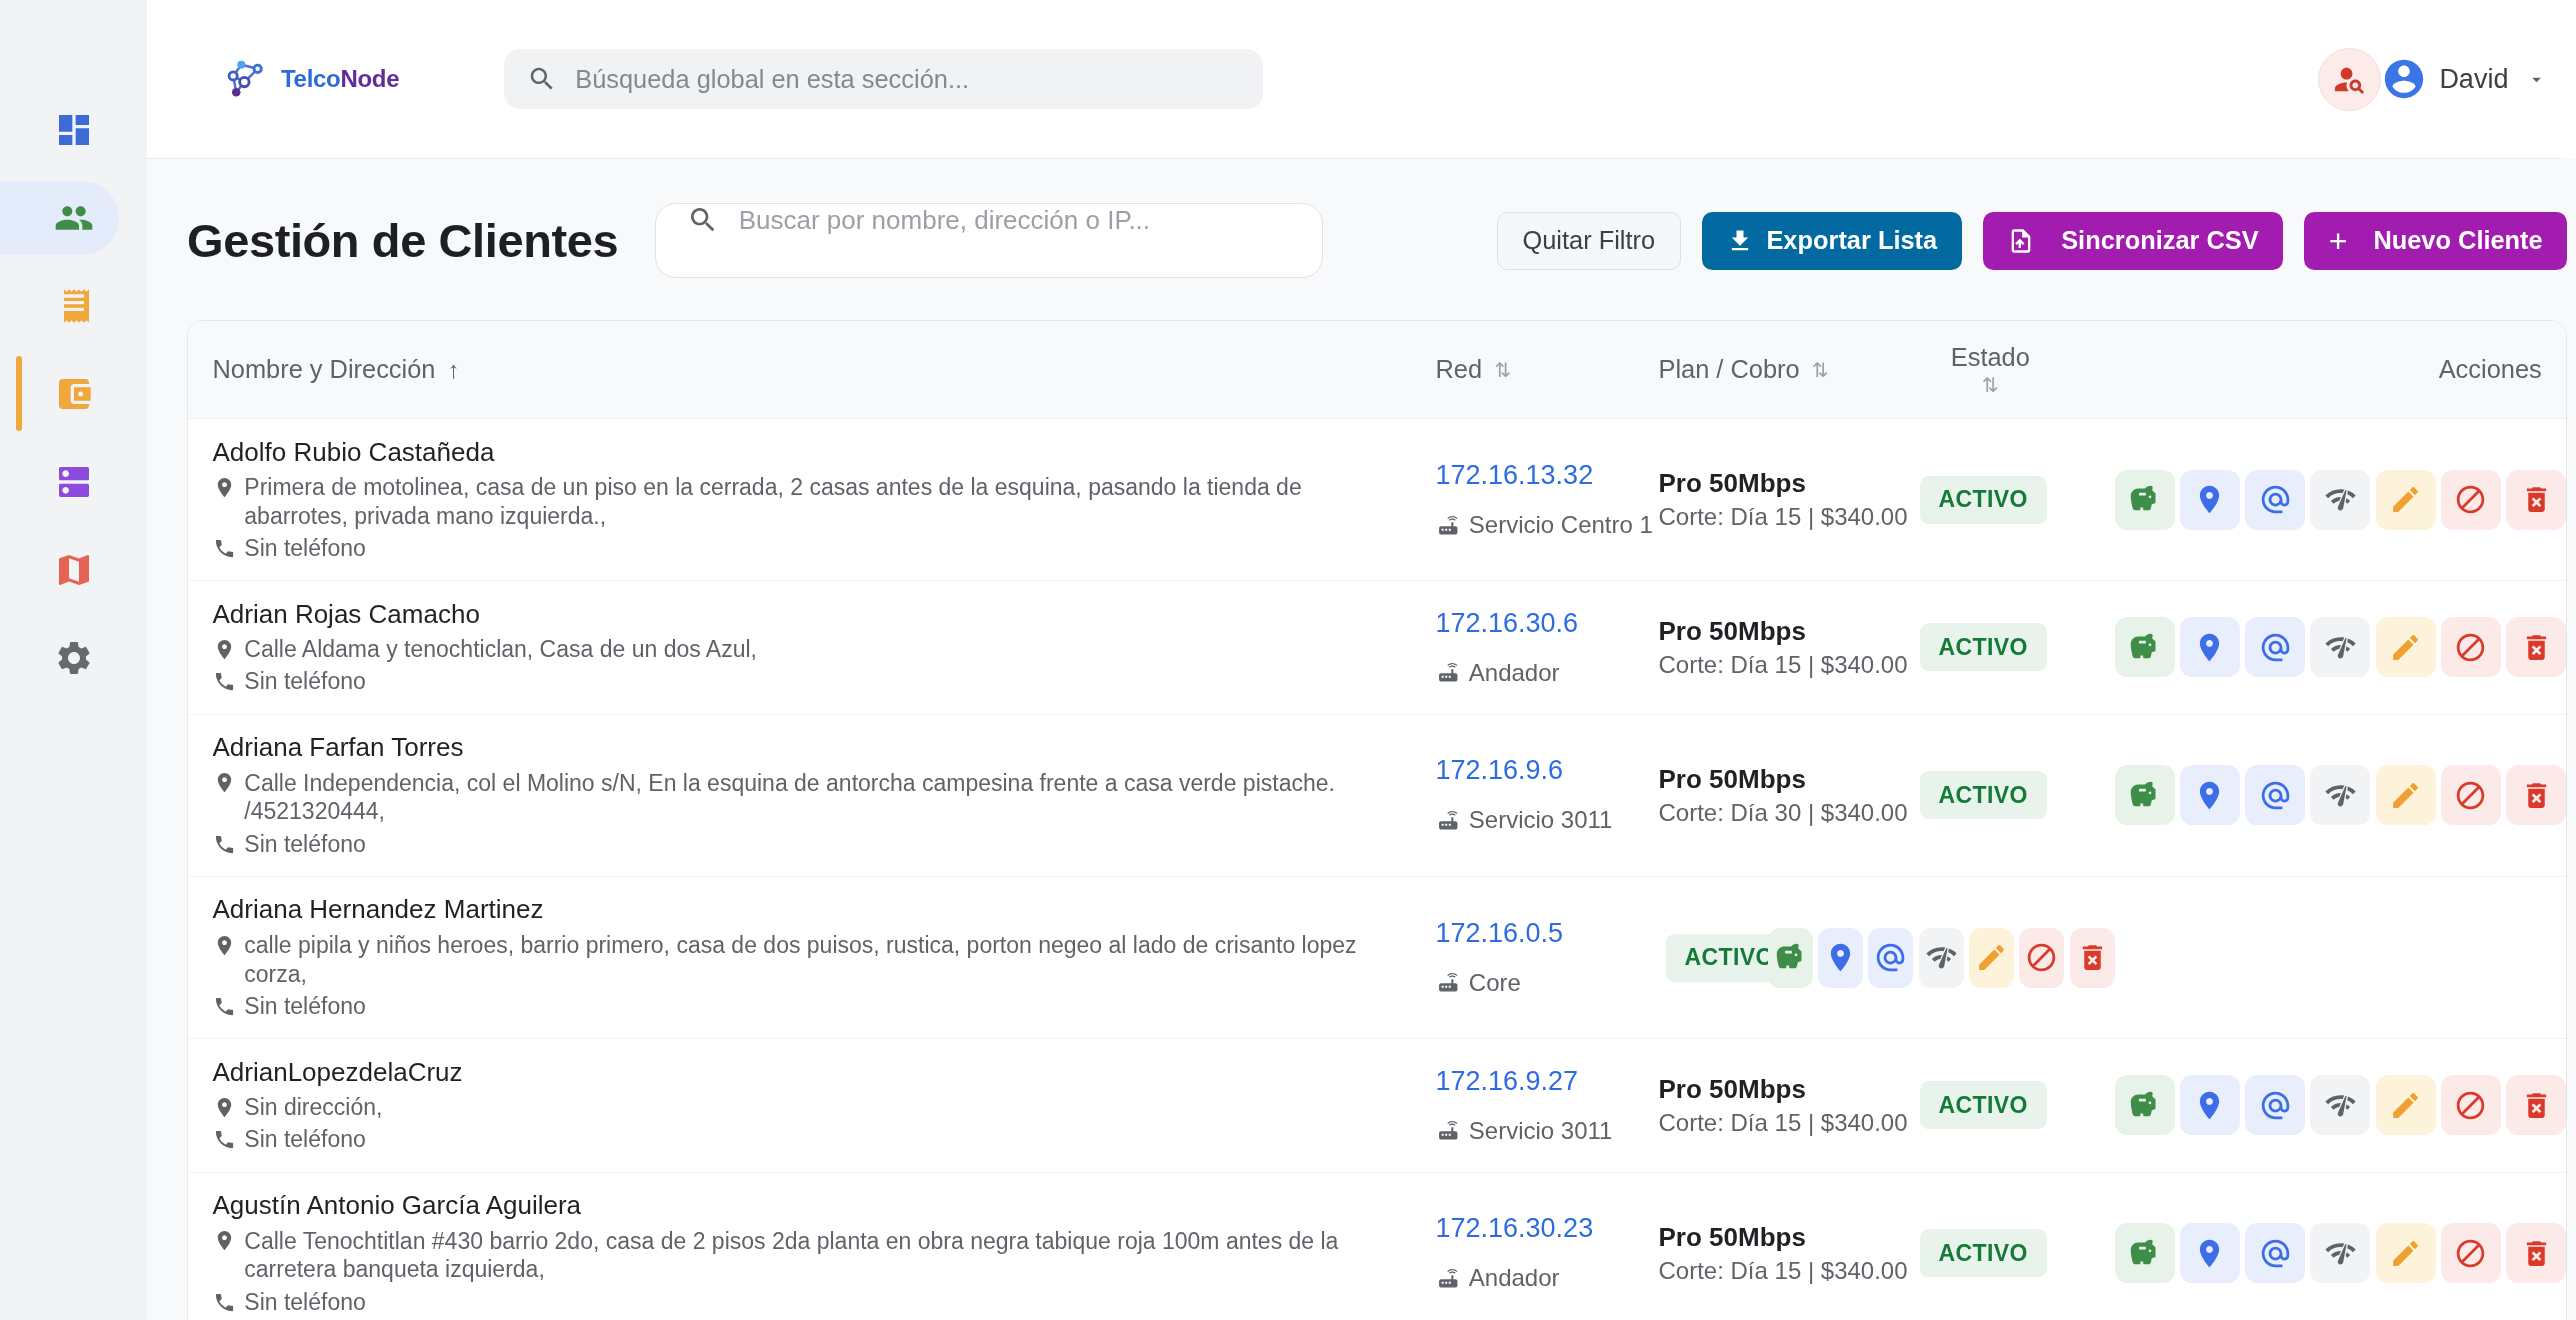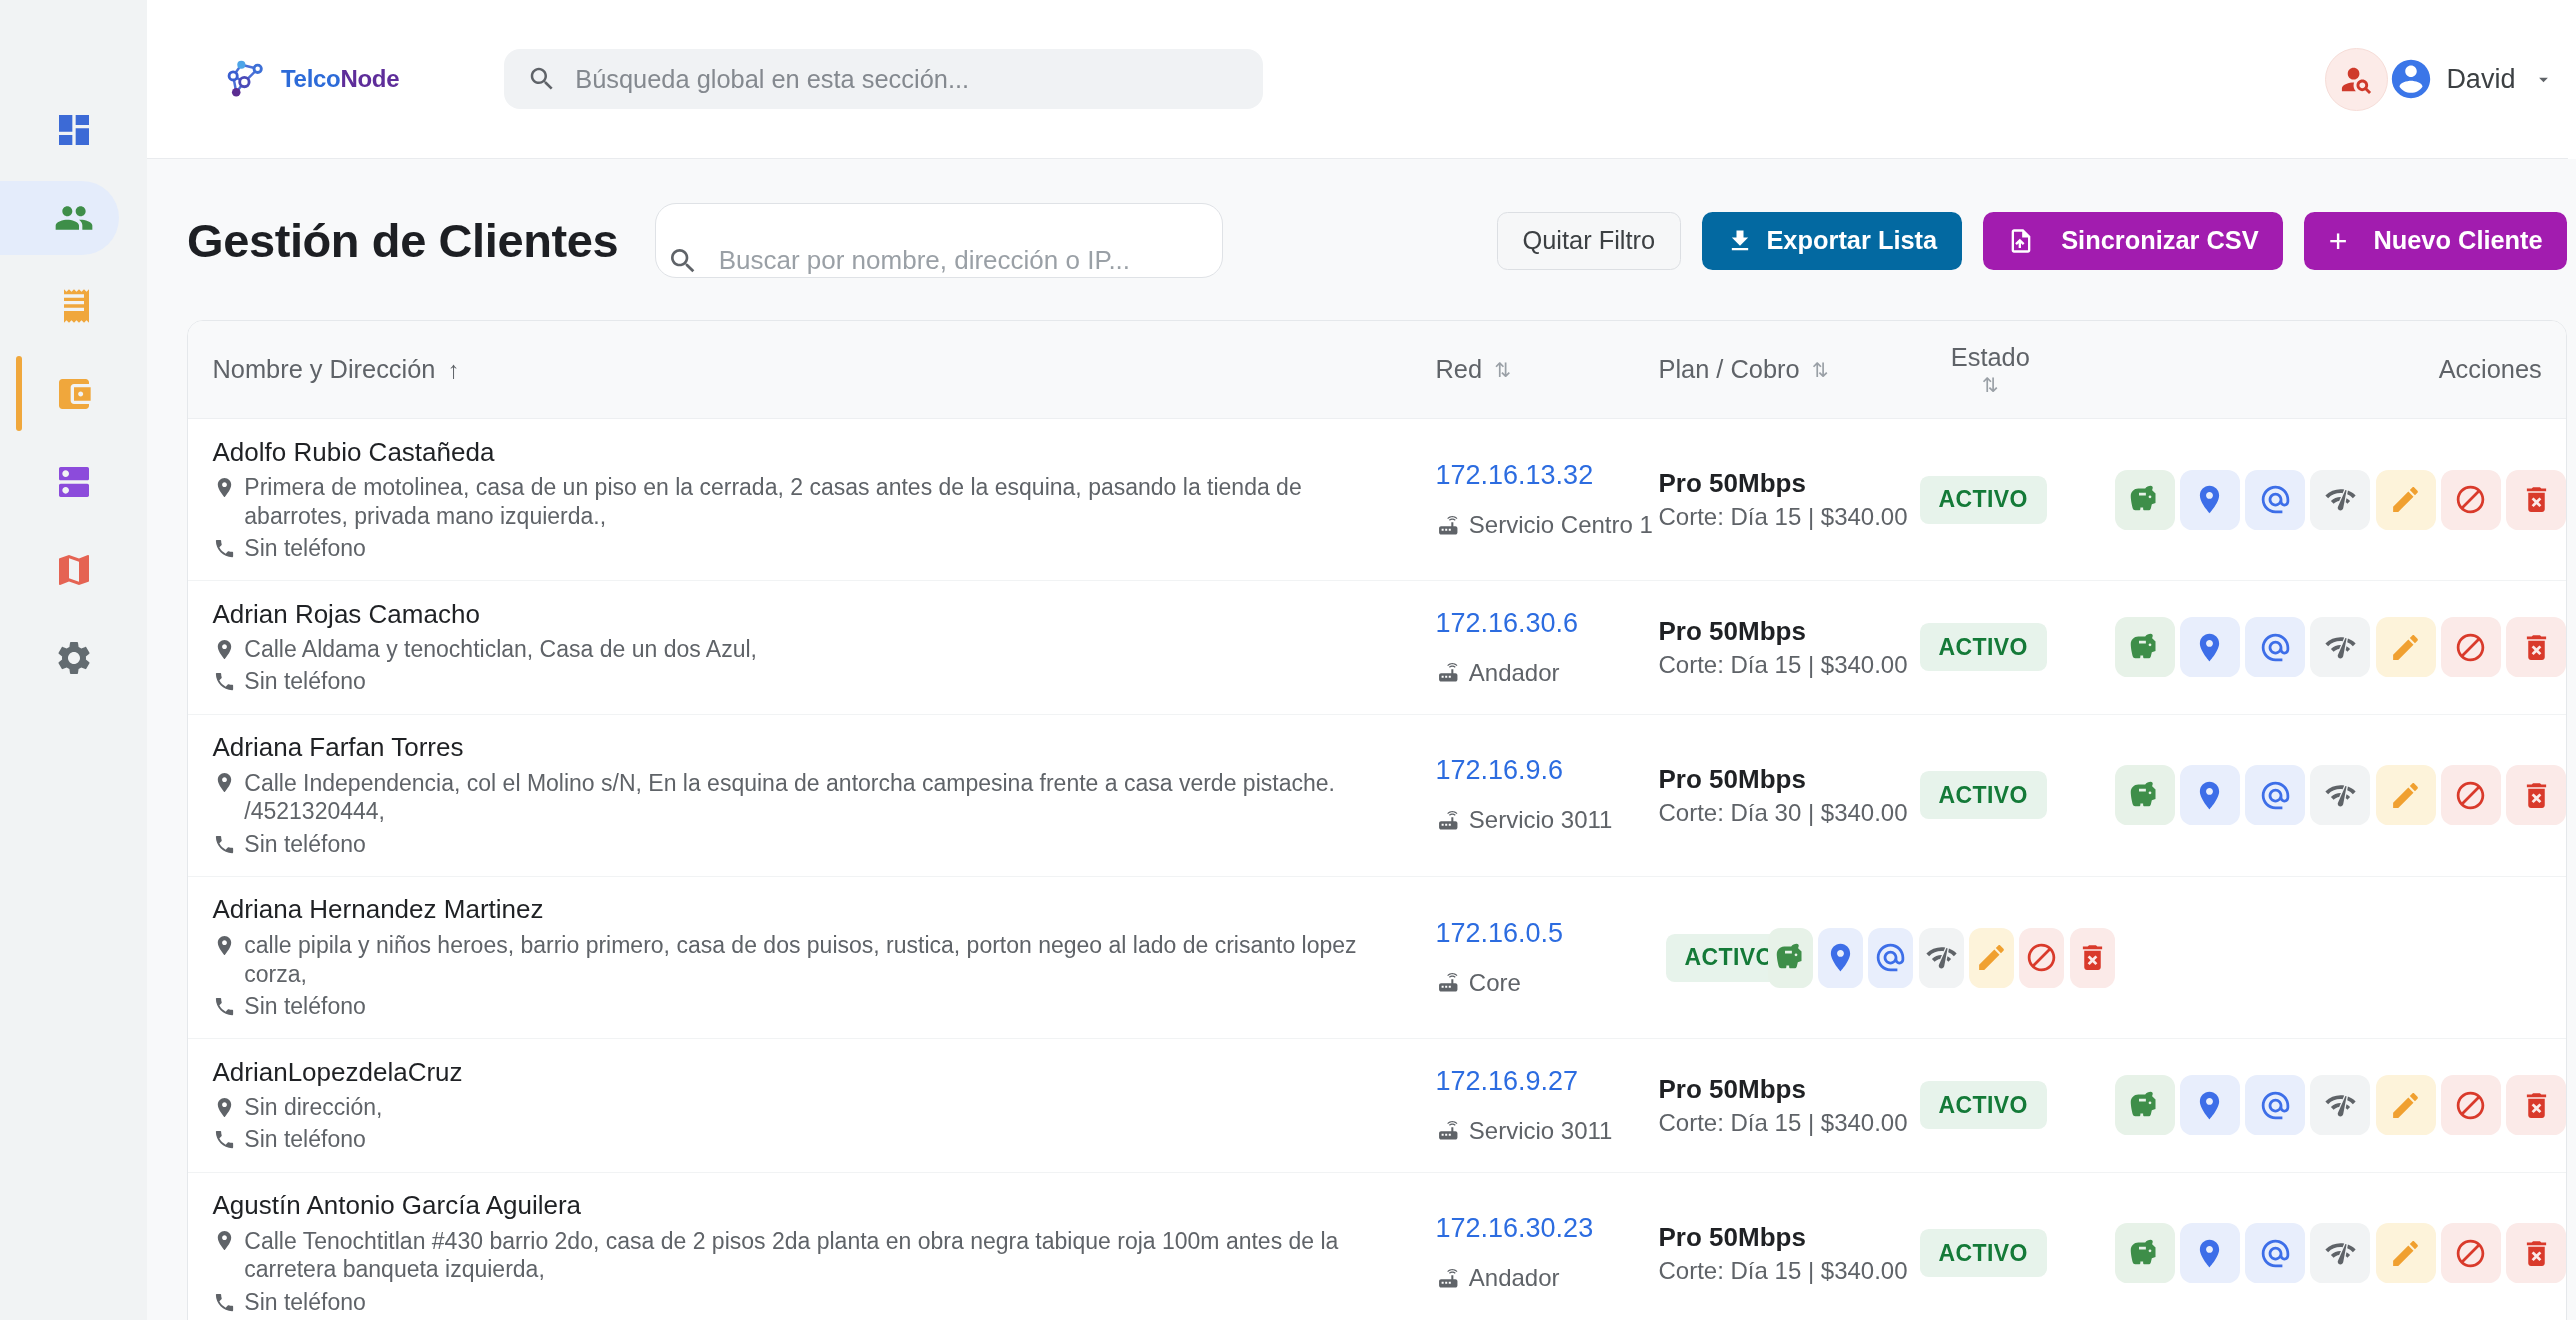--- a/index.html
+++ b/index.html
@@ -10,21 +10,21 @@
   
   .sidebar{position:fixed;left:0;top:0;width:147px;height:1320px;background:#f1f3f4;z-index:6;
     display:flex;flex-direction:column;padding-top:86px;}
   .side-item{height:88px;display:flex;align-items:center;justify-content:center;position:relative;cursor:pointer;}
   .side-item svg{width:40px;height:40px;position:relative;z-index:2;}
   .side-item.active::before{content:"";position:absolute;left:0;top:7px;bottom:7px;right:28px;
     background:#e4ecfb;border-radius:0 40px 40px 0;}
   .ind{position:absolute;left:16px;top:6.1px;width:6.1px;height:75px;background:#f0a73c;border-radius:3.5px;}
 
   
-  .topbar{position:fixed;left:147px;right:8px;top:0;height:159px;background:#fff;z-index:5;
+  .topbar{position:fixed;left:147px;right:15px;top:0;height:159px;background:#fff;z-index:5;
     display:flex;align-items:center;padding:0 14px 0 78px;border-bottom:1.8px solid #e9ebee;}
   .logo{display:flex;align-items:center;gap:7px;cursor:pointer;}
   .logo-text{font-size:24px;font-weight:700;letter-spacing:-0.3px;}
   .logo-text .t1{color:#2d6bd8;}
   .logo-text .t2{color:#5e2d9a;}
   .gsearch{margin-left:105px;width:759px;height:60px;background:#f0f2f4;border-radius:16px;
     display:flex;align-items:center;padding:0 23px;gap:16px;}
   .gsearch svg{width:30px;height:30px;fill:#5f6368;flex:none;}
   .gsearch input{flex:1;border:none;outline:none;background:transparent;font-size:25.4px;color:#202124;font-family:inherit;}
   .gsearch input::placeholder{color:#84898f;}
@@ -35,22 +35,22 @@
   .account{display:flex;align-items:center;gap:12.3px;cursor:pointer;}
   .account .avatar{width:46px;height:46px;fill:#3b76e8;}
   .account .uname{font-size:27px;color:#3c4043;font-weight:500;}
   .account .caret{width:21px;height:21px;fill:#5f6368;margin-left:5.3px;}
 
   
   .content{position:absolute;left:147px;top:159px;right:0;bottom:0;background:#f8f9fa;
     padding:0 8.8px 0 40px;overflow:hidden;}
   .page-head{display:flex;align-items:center;margin-top:43px;height:77px;}
   h1{margin:0;font-size:47px;font-weight:800;color:#1d1f23;letter-spacing:-0.4px;white-space:nowrap;}
-  .psearch{margin-left:37px;width:568px;height:75px;background:#fff;border:1.8px solid #dfe2e6;border-radius:21px;
-    display:flex;align-items:flex-end;padding:0 11px;gap:17.5px;}
+  .psearch{margin-left:37px;width:668px;height:75px;background:#fff;border:1.8px solid #dfe2e6;border-radius:21px;
+    display:flex;align-items:flex-start;padding:0 31px;gap:17.5px;}
   .psearch svg{width:32px;height:32px;fill:#5f6368;flex:none;}
   .psearch input{flex:1;border:none;outline:none;font-size:26px;color:#202124;background:transparent;font-family:inherit;}
   .psearch input::placeholder{color:#9aa0a6;}
   .head-actions{margin-left:auto;display:flex;align-items:center;gap:21px;}
   .btn{height:58px;border:none;border-radius:10.5px;font-size:25.4px;display:flex;align-items:center;gap:12.3px;
     padding:0 24.5px;cursor:pointer;white-space:nowrap;}
   .btn svg{width:28px;height:28px;fill:#fff;flex:none;}
   .btn.ghost{background:#f6f7f8;border:1.8px solid #dcdfe3;color:#3c4043;}
   .btn.green{background:#0369a1;color:#fff;font-weight:600;}
   .btn.blue{background:#a21caf;color:#fff;font-weight:600;gap:26px;}

